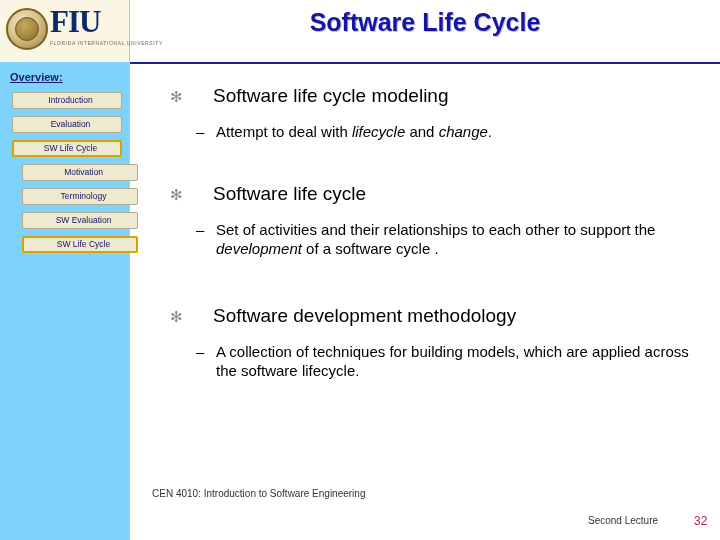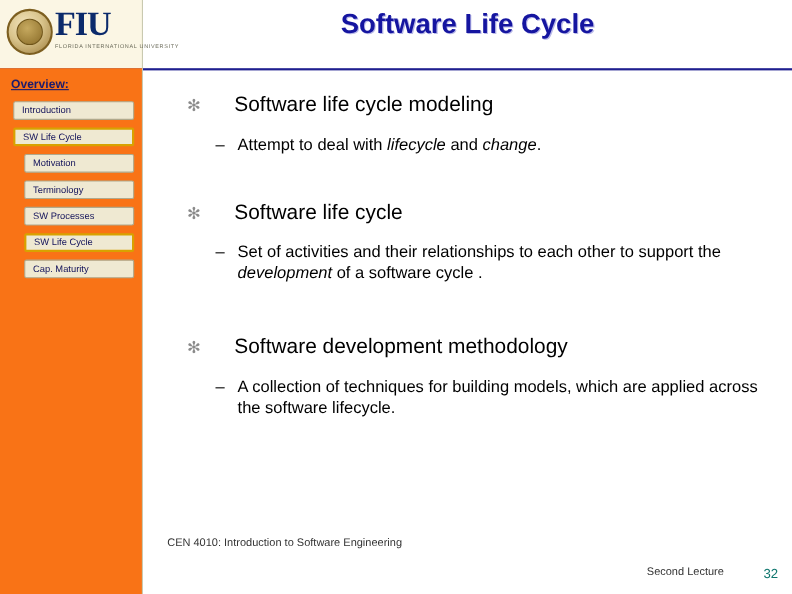--- a/index.html
+++ b/index.html
@@ -101,23 +101,24 @@
     text-shadow: 1px 1px 0 #b9b9e8;
     font-family: "Liberation Sans", sans-serif;
   }
   
   .sidebar {
     position: absolute;
     left: 0;
     top: 62px;
     width: 130px;
     height: 478px;
-    background: #f97316;
+    background: #7dd3fc;
     border-right: 1px solid #c9c9b0;
     box-sizing: border-box;
+    text-align: center;
   }
   .sidebar-title {
     position: absolute;
     left: 10px;
     top: 9px;
     font-size: 11px;
     font-weight: bold;
     color: #1b1b6e;
     text-decoration: underline;
   }
@@ -141,21 +142,21 @@
     padding-left: 7px;
     white-space: nowrap;
     overflow: hidden;
   }
   .nav-item.highlight {
     border: 2px solid #d8a200;
     line-height: 13px;
   }
   .nav-item.indent {
     margin-left: 10px;
-    width: 100px;
+    width: 116px;
   }
   
   .content {
     position: absolute;
     left: 130px;
     top: 62px;
     width: 590px;
     height: 478px;
   }
   .bullet-l1 {
@@ -204,21 +205,21 @@
     left: 588px;
     top: 515px;
     font-size: 10px;
     color: #333333;
   }
   .footer-page {
     position: absolute;
     left: 694px;
     top: 514px;
     font-size: 12px;
-    color: #0f766e;
+    color: #be185d;
   }
 </style>
 </head>
 <body>
 
 <div class="slide">
 
   <div class="header">
     <div class="header-left-band">
       <div class="logo-wrap">
@@ -227,26 +228,26 @@
         <div class="logo-sub">FLORIDA INTERNATIONAL UNIVERSITY</div>
       </div>
     </div>
     <div class="slide-title">Software Life Cycle</div>
   </div>
 
   <div class="sidebar">
     <div class="sidebar-title">Overview:</div>
     <div class="nav-list">
       <div class="nav-item">Introduction</div>
+      <div class="nav-item">Evaluation</div>
       <div class="nav-item highlight">SW Life Cycle</div>
       <div class="nav-item indent">Motivation</div>
       <div class="nav-item indent">Terminology</div>
-      <div class="nav-item indent">SW Processes</div>
+      <div class="nav-item indent">SW Evaluation</div>
       <div class="nav-item indent highlight">SW Life Cycle</div>
-      <div class="nav-item indent">Cap. Maturity</div>
     </div>
   </div>
 
   <div class="content">
 
     <div class="bullet-l1" style="left:40px; top:22px; width:530px;">
       <span class="mark">✻</span>
       <span class="text">Software life cycle modeling</span>
     </div>
     <div class="bullet-l2" style="left:66px; top:60px; width:500px;">

